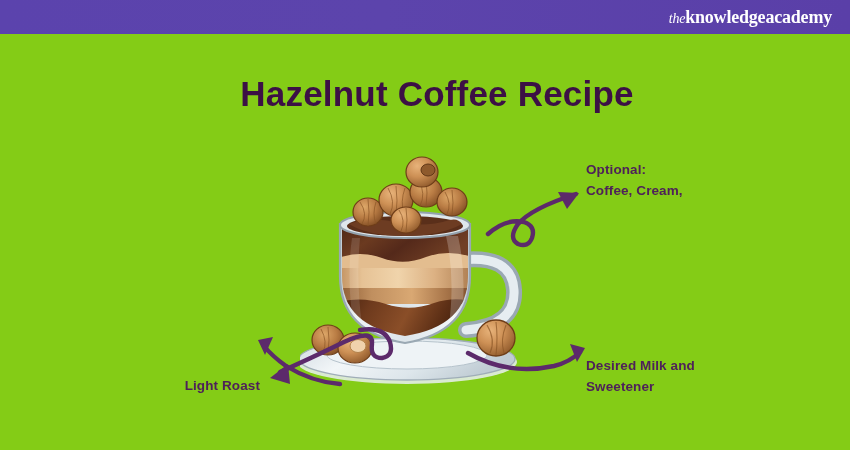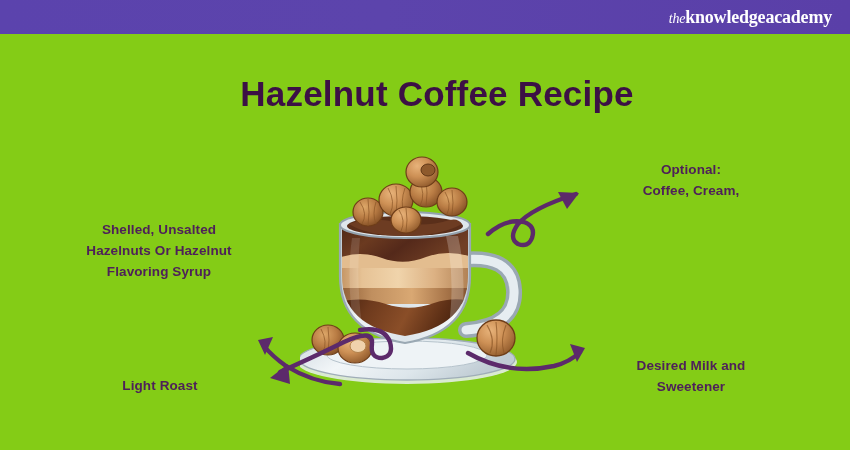--- a/index.html
+++ b/index.html
@@ -82,21 +82,21 @@
     top: 375px;
     width: 200px;
     text-align: right;
   }
   #callout-milk {
     left: 586px;
     top: 355px;
     width: 210px;
     text-align: left;
   }
-  .callout .line { display: block; text-align: center; }
+  .callout .line { display: block; }
 
   
   #illustration {
     position: absolute;
     left: 300px;
     top: 150px;
     width: 280px;
     height: 245px;
   }
   #arrows {
@@ -261,25 +261,20 @@
         </g>
       </g>
     </svg>
   </div>
 
   <div class="callout" id="callout-optional">
     <span class="line">Optional:</span>
     <span class="line">Coffee, Cream,</span>
   </div>
 
-  <div class="callout" id="callout-hazelnuts">
-    <span class="line">Shelled, Unsalted</span>
-    <span class="line">Hazelnuts Or Hazelnut</span>
-    <span class="line">Flavoring Syrup</span>
-  </div>
 
   <div class="callout" id="callout-roast">
     <span class="line">Light Roast</span>
   </div>
 
   <div class="callout" id="callout-milk">
     <span class="line">Desired Milk and</span>
     <span class="line">Sweetener</span>
   </div>
 

